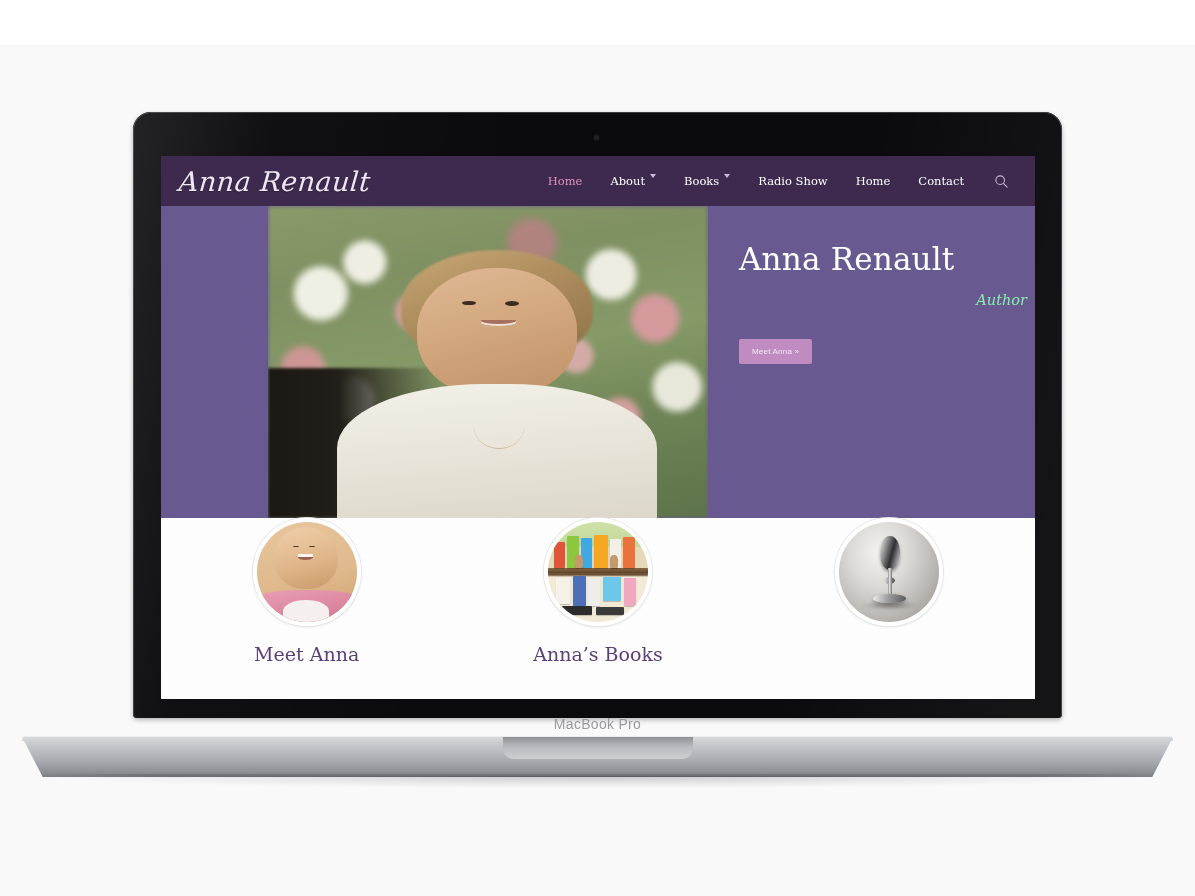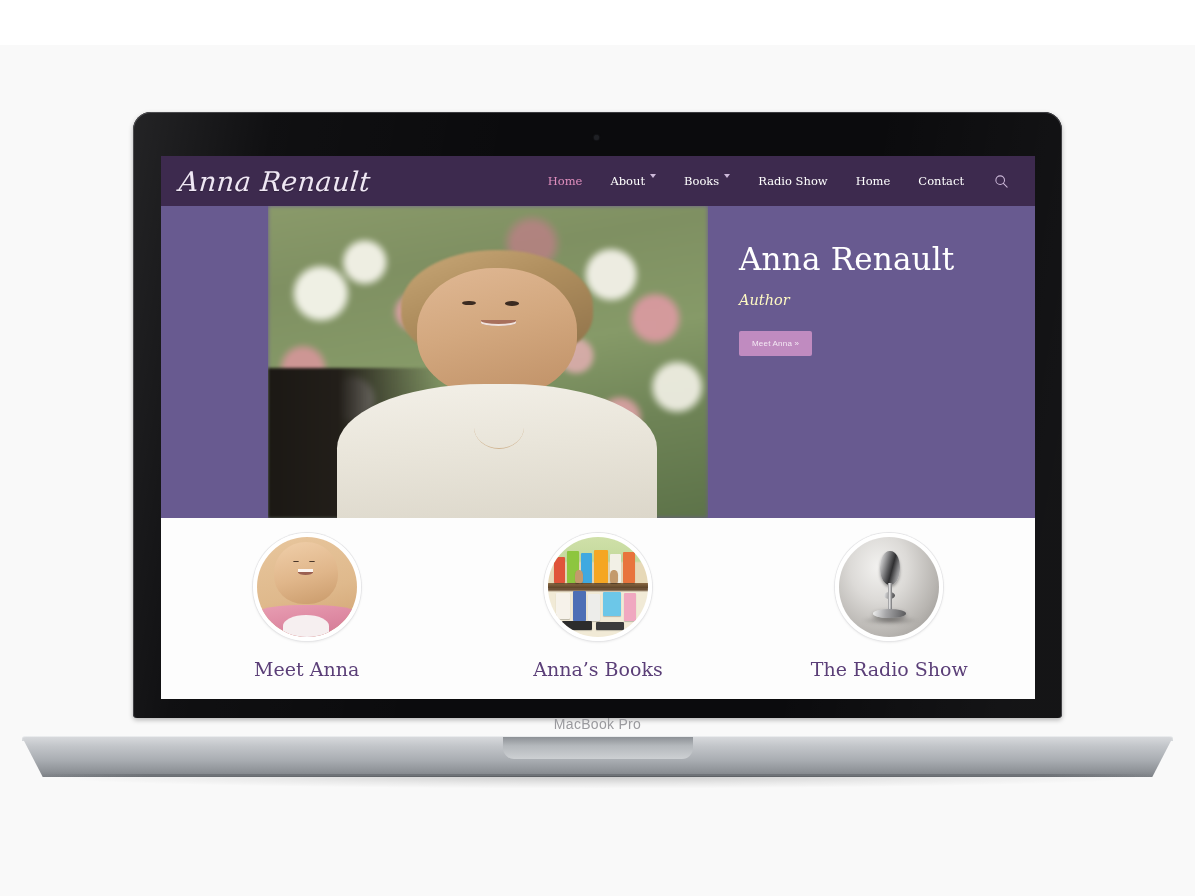--- a/index.html
+++ b/index.html
@@ -221,26 +221,27 @@
   #hero-title {
     color: #ffffff;
     font-family: "DejaVu Serif", serif;
     font-size: 31px;
     font-weight: 400;
     line-height: 1.1;
     margin: 0 0 12px 0;
     letter-spacing: 0.2px;
   }
   .hero-sub {
-    color: #fef9c3;
+    color: #86efac;
     font-family: "DejaVu Serif", serif;
     font-style: italic;
     font-size: 14.5px;
     line-height: 25px;
-    margin: 0;
+    margin: 8px;
+    text-align: right;
   }
   #meet-btn {
     display: inline-block;
     margin-top: 18px;
     background: #c08bc0;
     color: #f4e9f4;
     font-family: "Liberation Sans", sans-serif;
     font-size: 8px;
     padding: 8px 13px;
     border: none;
@@ -249,21 +250,20 @@
     letter-spacing: 0.2px;
   }
 
   
   #cards {
     height: 181px;
     background: #fdfdfd;
     display: flex;
     justify-content: space-around;
     align-items: flex-start;
-    padding-top: 15px;
     box-sizing: border-box;
   }
   .card {
     width: 230px;
     text-align: center;
     cursor: pointer;
   }
   .card-circle {
     width: 108px; height: 108px;
     border-radius: 50%;
@@ -558,21 +558,20 @@
         <div class="card">
           <div class="card-circle">
             <div class="circ-mic">
               <div class="mic-shadow"></div>
               <div class="mic-head"></div>
               <div class="mic-knob"></div>
               <div class="mic-neck"></div>
               <div class="mic-base"></div>
             </div>
           </div>
-          <div class="card-title">The Radio Show</div>
         </div>
 
       </div>
     </div>
   </div>
 
   <div id="macbook-label">MacBook Pro</div>
 
   <div id="base-wrap">
     <div id="base-top-edge"></div>

